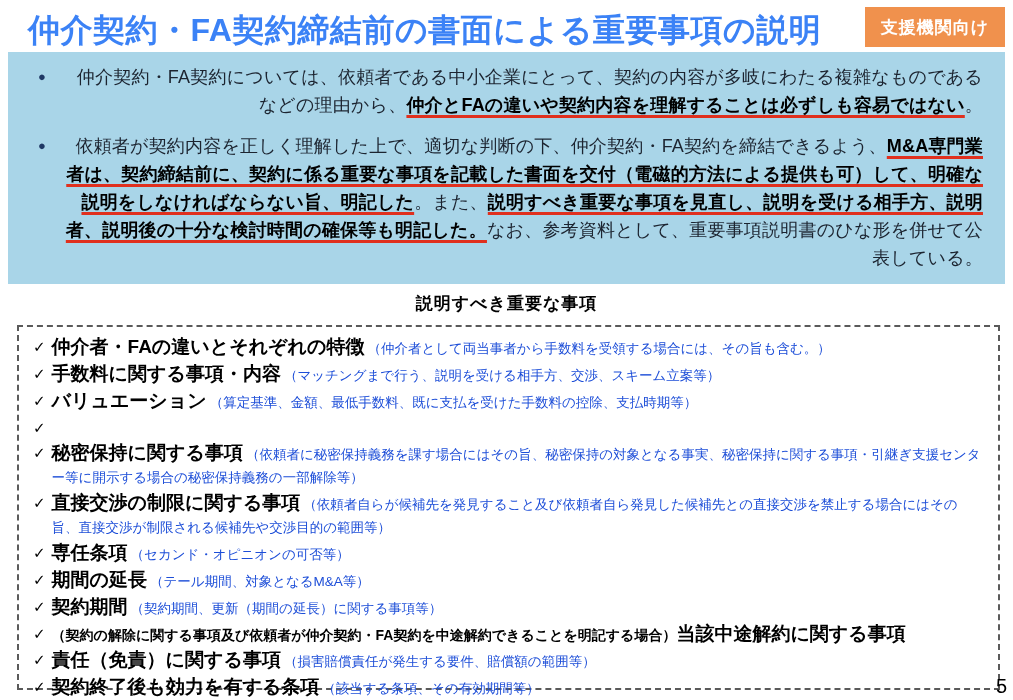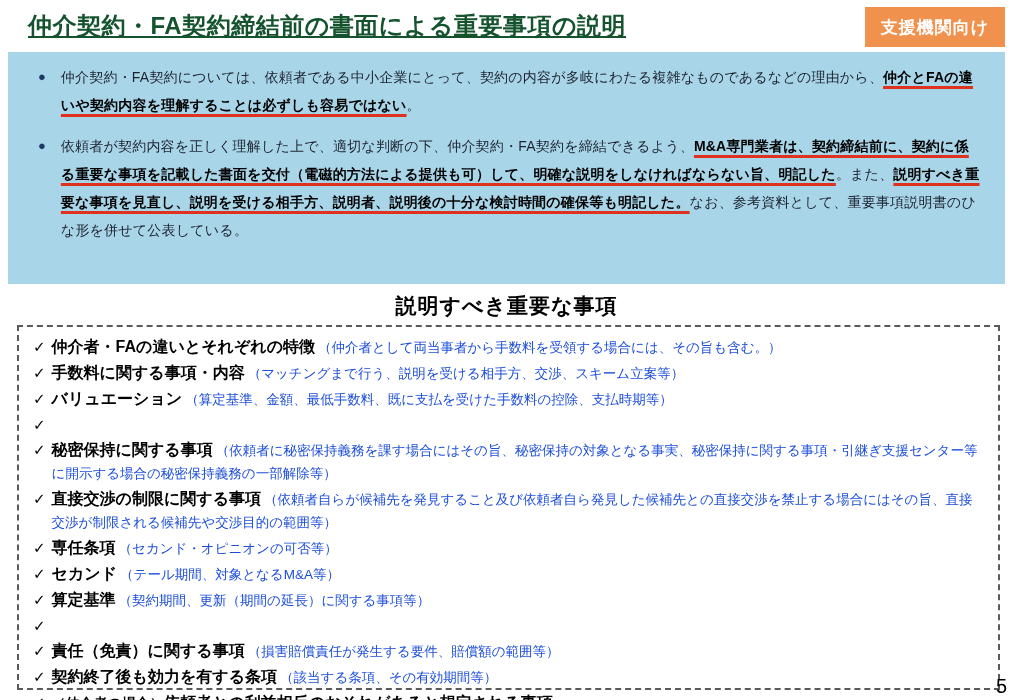--- a/index.html
+++ b/index.html
@@ -13,71 +13,71 @@
   html,body{width:1013px;height:700px;}
   body{
     position:relative;
     background:#ffffff;
     font-family:"Liberation Sans","DejaVu Sans",sans-serif;
     overflow:hidden;
     color:#000;
   }
   .slide-title{
     position:absolute;left:28px;top:10px;width:830px;
-    font-size:24px;font-weight:bold;color:#14532d;letter-spacing:0.5px;
+    font-size:32px;font-weight:bold;color:#3b82f6;letter-spacing:0.5px;
     line-height:1.3;
-    text-decoration:underline;
   }
   .audience-badge{
     position:absolute;right:8px;top:7px;width:140px;height:40px;
     background:var(--badge-orange);
     color:#fff;font-size:17px;font-weight:bold;
     display:flex;align-items:center;justify-content:center;
     letter-spacing:1px;
   }
   .summary-panel{
     position:absolute;left:8px;right:8px;top:52px;height:232px;
     background:var(--panel-blue);
     padding:11px 22px 8px 22px;
   }
   .bullet-row{display:flex;margin-bottom:13px;}
   .bullet-dot{
     flex:0 0 auto;color:var(--bullet-navy);
     font-size:13px;line-height:28px;margin:0 15px 0 8px;
   }
   .bullet-text{
-    font-size:14px;line-height:28px;color:#1c2430;
+    font-size:18px;line-height:28px;color:#1c2430;
     letter-spacing:0.2px;
+    text-align:right;
   }
   .seg-plain{}
   .seg-em{
     color:#000;font-weight:bold;
     text-decoration:underline;
     text-decoration-color:var(--underline-red);
     text-decoration-thickness:2.5px;
     text-underline-offset:4px;
   }
   .section-heading{
     position:absolute;left:0;top:292px;width:100%;
-    text-align:center;font-size:21px;font-weight:bold;color:#000;
+    text-align:center;font-size:17px;font-weight:bold;color:#000;
     letter-spacing:1px;
   }
   .checklist-box{
     position:absolute;left:17px;top:325px;width:983px;height:365px;
     border:2px dashed var(--box-border-gray);
     background:#fff;
     padding:9px 14px 6px 14px;
   }
   .check-item{display:flex;margin-bottom:3px;}
   .check-mark{
     flex:0 0 auto;font-size:15px;font-weight:bold;color:#000;
     line-height:22px;margin-right:6px;
   }
   .item-text{font-size:15.5px;line-height:22px;color:#000;}
-  .seg-head{font-weight:bold;font-size:16px;color:#000;}
+  .seg-head{font-weight:bold;font-size:19px;color:#000;}
   .seg-note{font-size:13.5px;color:#1d4ed8;margin-left:3px;}
   .seg-bparen{font-weight:bold;font-size:14px;color:#000;}
   .page-number{
     position:absolute;right:6px;bottom:2px;
     font-size:20px;color:#000;
   }
 </style>
 </head>
 <body>
 
@@ -124,28 +124,29 @@
       <div class="check-item">
         <span class="check-mark">✓</span>
         <span class="item-text"><span class="seg-head">直接交渉の制限に関する事項</span><span class="seg-note">（依頼者自らが候補先を発見すること及び依頼者自ら発見した候補先との直接交渉を禁止する場合にはその旨、直接交渉が制限される候補先や交渉目的の範囲等）</span></span>
       </div>
       <div class="check-item">
         <span class="check-mark">✓</span>
         <span class="item-text"><span class="seg-head">専任条項</span><span class="seg-note">（セカンド・オピニオンの可否等）</span></span>
       </div>
       <div class="check-item">
         <span class="check-mark">✓</span>
-        <span class="item-text"><span class="seg-head">セカンド</span><span class="seg-note">（テール期間、対象となるM&amp;A等）</span></span>
+        <span class="item-text"><span class="seg-head">期間の延長</span><span class="seg-note">（テール期間、対象となるM&amp;A等）</span></span>
       </div>
       <div class="check-item">
         <span class="check-mark">✓</span>
-        <span class="item-text"><span class="seg-head">算定基準</span><span class="seg-note">（契約期間、更新（期間の延長）に関する事項等）</span></span>
+        <span class="item-text"><span class="seg-head">契約期間</span><span class="seg-note">（契約期間、更新（期間の延長）に関する事項等）</span></span>
       </div>
       <div class="check-item">
         <span class="check-mark">✓</span>
+        <span class="item-text"><span class="seg-bparen">（契約の解除に関する事項及び依頼者が仲介契約・FA契約を中途解約できることを明記する場合）</span><span class="seg-head">当該中途解約に関する事項</span></span>
       </div>
       <div class="check-item">
         <span class="check-mark">✓</span>
         <span class="item-text"><span class="seg-head">責任（免責）に関する事項</span><span class="seg-note">（損害賠償責任が発生する要件、賠償額の範囲等）</span></span>
       </div>
       <div class="check-item">
         <span class="check-mark">✓</span>
         <span class="item-text"><span class="seg-head">契約終了後も効力を有する条項</span><span class="seg-note">（該当する条項、その有効期間等）</span></span>
       </div>
       <div class="check-item">

